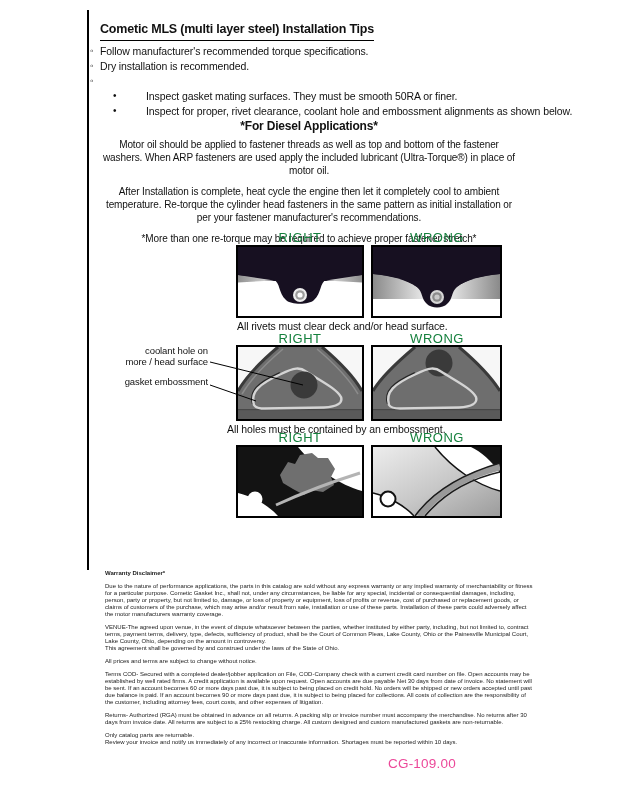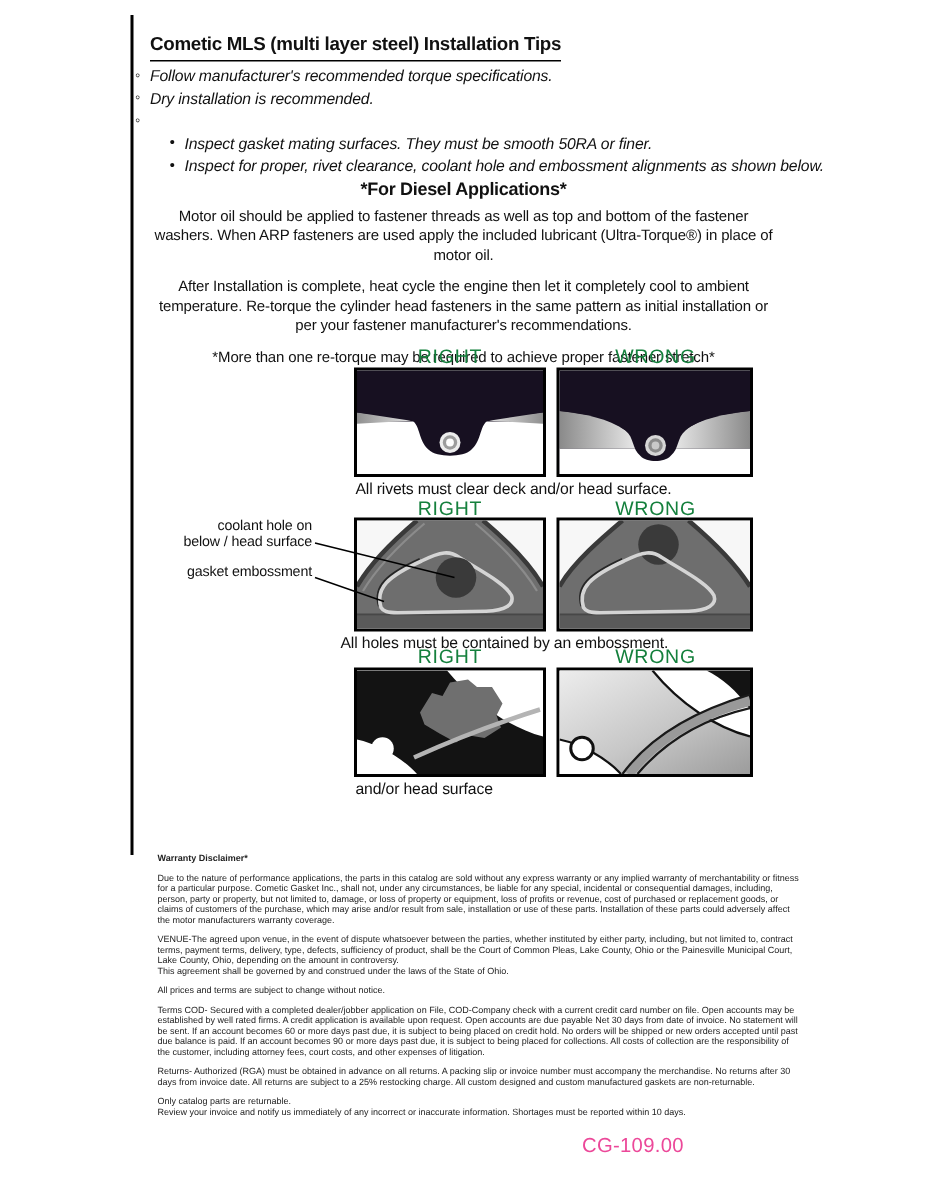--- a/index.html
+++ b/index.html
@@ -2,23 +2,23 @@
 <html><head>
 <meta charset="utf-8">
 <style>
   html,body{margin:0;padding:0;}
   body{width:618px;height:800px;background:#ffffff;position:relative;overflow:hidden;
        font-family:"Liberation Sans","DejaVu Sans",sans-serif;color:#111;}
   .abs{position:absolute;}
   .left-rule{left:87px;top:10px;width:2px;height:560px;background:#000;}
   .title{left:100px;top:22px;font-size:12.5px;font-weight:bold;letter-spacing:-0.2px;
          border-bottom:1.5px solid #000;padding-bottom:4px;margin:0;}
-  .bullets{left:90px;top:44px;font-size:10.5px;letter-spacing:-0.1px;font-style:italic;}
+  .bullets{left:90px;top:44px;font-size:10.5px;letter-spacing:-0.1px;}
   .b-row{display:flex;align-items:flex-start;height:15px;line-height:14px;}
-  .b-row.sub{margin-left:23px;}
+  .b-row.sub{margin-left:23px;gap:23px;}
   .marker{width:10px;flex:0 0 10px;font-size:10px;}
   .marker.ring::before{content:"◦";font-weight:bold;}
   .marker.dot::before{content:"•";}
   .diesel{left:100px;top:119px;width:418px;text-align:center;}
   .diesel h2{font-size:12px;margin:0 0 5px 0;letter-spacing:-0.2px;}
   .diesel p{font-size:10px;line-height:13px;margin:0 0 8px 0;letter-spacing:-0.1px;}
   .dg-label{font-size:13px;letter-spacing:0.5px;transform:translateX(-50%);color:#15803d;}
   .dbox{border:2px solid #000;box-sizing:border-box;background:#fff;}
   .dbox svg{display:block;width:100%;height:100%;}
   .caption{font-size:10.5px;letter-spacing:-0.1px;line-height:13px;}
@@ -114,21 +114,21 @@
       <circle cx="64" cy="50" r="2.6" fill="#c9c9c9"></circle>
     </svg>
   </div>
   <div class="abs caption" style="left:237px;top:320px;">All rivets must clear deck and/or head surface.</div>
 
   <span class="abs dg-label" style="left:300px;top:331px;">RIGHT</span>
   <span class="abs dg-label" style="left:437px;top:331px;">WRONG</span>
 
   <div class="abs callouts">
     <div>coolant hole on</div>
-    <div>below / head surface</div>
+    <div>more / head surface</div>
     <div class="gap"></div>
     <div>gasket embossment</div>
   </div>
 
   <div class="abs dbox" style="left:236px;top:345px;width:128px;height:76px;">
     <svg viewBox="0 0 124 72" preserveAspectRatio="none">
       <rect x="0" y="0" width="124" height="72" fill="#6e6e6e"></rect>
       <rect x="0" y="63" width="124" height="9" fill="#5a5a5a"></rect>
       <rect x="0" y="62" width="124" height="1.2" fill="#474747"></rect>
       <path d="M0,0 H40 C27,11 9,28 0,44 Z" fill="#f7f7f7"></path>
@@ -190,21 +190,20 @@
       <path d="M62,0 C80,22 104,38 127,44" stroke="#111111" stroke-width="1.5" fill="none"></path>
       <path d="M0,46 C14,49 31,58 41,69" stroke="#111111" stroke-width="1.5" fill="none"></path>
       <path d="M98,0 L127,0 L127,26 C118,13 108,5 98,0 Z" fill="#131313"></path>
       <path d="M46,69 C62,48 88,30 127,20" stroke="#999999" stroke-width="7" fill="none"></path>
       <path d="M42,69 C58,47 86,28 127,16" stroke="#1a1a1a" stroke-width="1.5" fill="none"></path>
       <path d="M52,69 C68,50 92,33 127,25" stroke="#1a1a1a" stroke-width="1.5" fill="none"></path>
       <circle cx="15" cy="52" r="7.5" fill="#ffffff" stroke="#111111" stroke-width="2"></circle>
     </svg>
   </div>
   <div class="abs caption" style="left:237px;top:520px;width:250px;">
-    <div>and/or head surface</div>
   </div>
 
   <div class="abs fineprint">
     <p class="fp-head">Warranty Disclaimer*</p>
     <p>Due to the nature of performance applications, the parts in this catalog are sold without any express warranty or any implied warranty of merchantability or fitness for a particular purpose.  Cometic Gasket Inc., shall not, under any circumstances, be liable for any special, incidental or consequential damages, including, person, party or property, but not limited to, damage, or loss of property or equipment, loss of profits or revenue, cost of purchased or replacement goods, or claims of customers of the purchase, which may arise and/or result from sale, installation or use of these parts.  Installation of these parts could adversely affect the motor manufacturers warranty coverage.</p>
     <p><span>VENUE-The agreed upon venue, in the event of dispute whatsoever between the parties, whether instituted by either party, including, but not limited to, contract terms, payment terms, delivery, type, defects, sufficiency of product, shall be the Court of Common Pleas, Lake County, Ohio or the Painesville Municipal Court, Lake County, Ohio, depending on the amount in controversy.</span><br>
        <span>This agreement shall be governed by and construed under the laws of the State of Ohio.</span></p>
     <p>All prices and terms are subject to change without notice.</p>
     <p>Terms COD- Secured with a completed dealer/jobber application on File, COD-Company check with a current credit card number on file.  Open accounts may be established by well rated firms.  A credit application is available upon request.  Open accounts are due payable Net 30 days from date of invoice.  No statement will be sent.  If an account becomes 60 or more days past due, it is subject to being placed on credit hold.  No orders will be shipped or new orders accepted until past due balance is paid.  If an account becomes 90 or more days past due, it is subject to being placed for collections.  All costs of collection are the responsibility of the customer, including attorney fees, court costs, and other expenses of litigation.</p>
     <p>Returns- Authorized (RGA) must be obtained in advance on all returns.  A packing slip or invoice number must accompany the merchandise.  No returns after 30 days from invoice date.  All returns are subject to a 25% restocking charge.  All custom designed and custom manufactured gaskets are non-returnable.</p>

